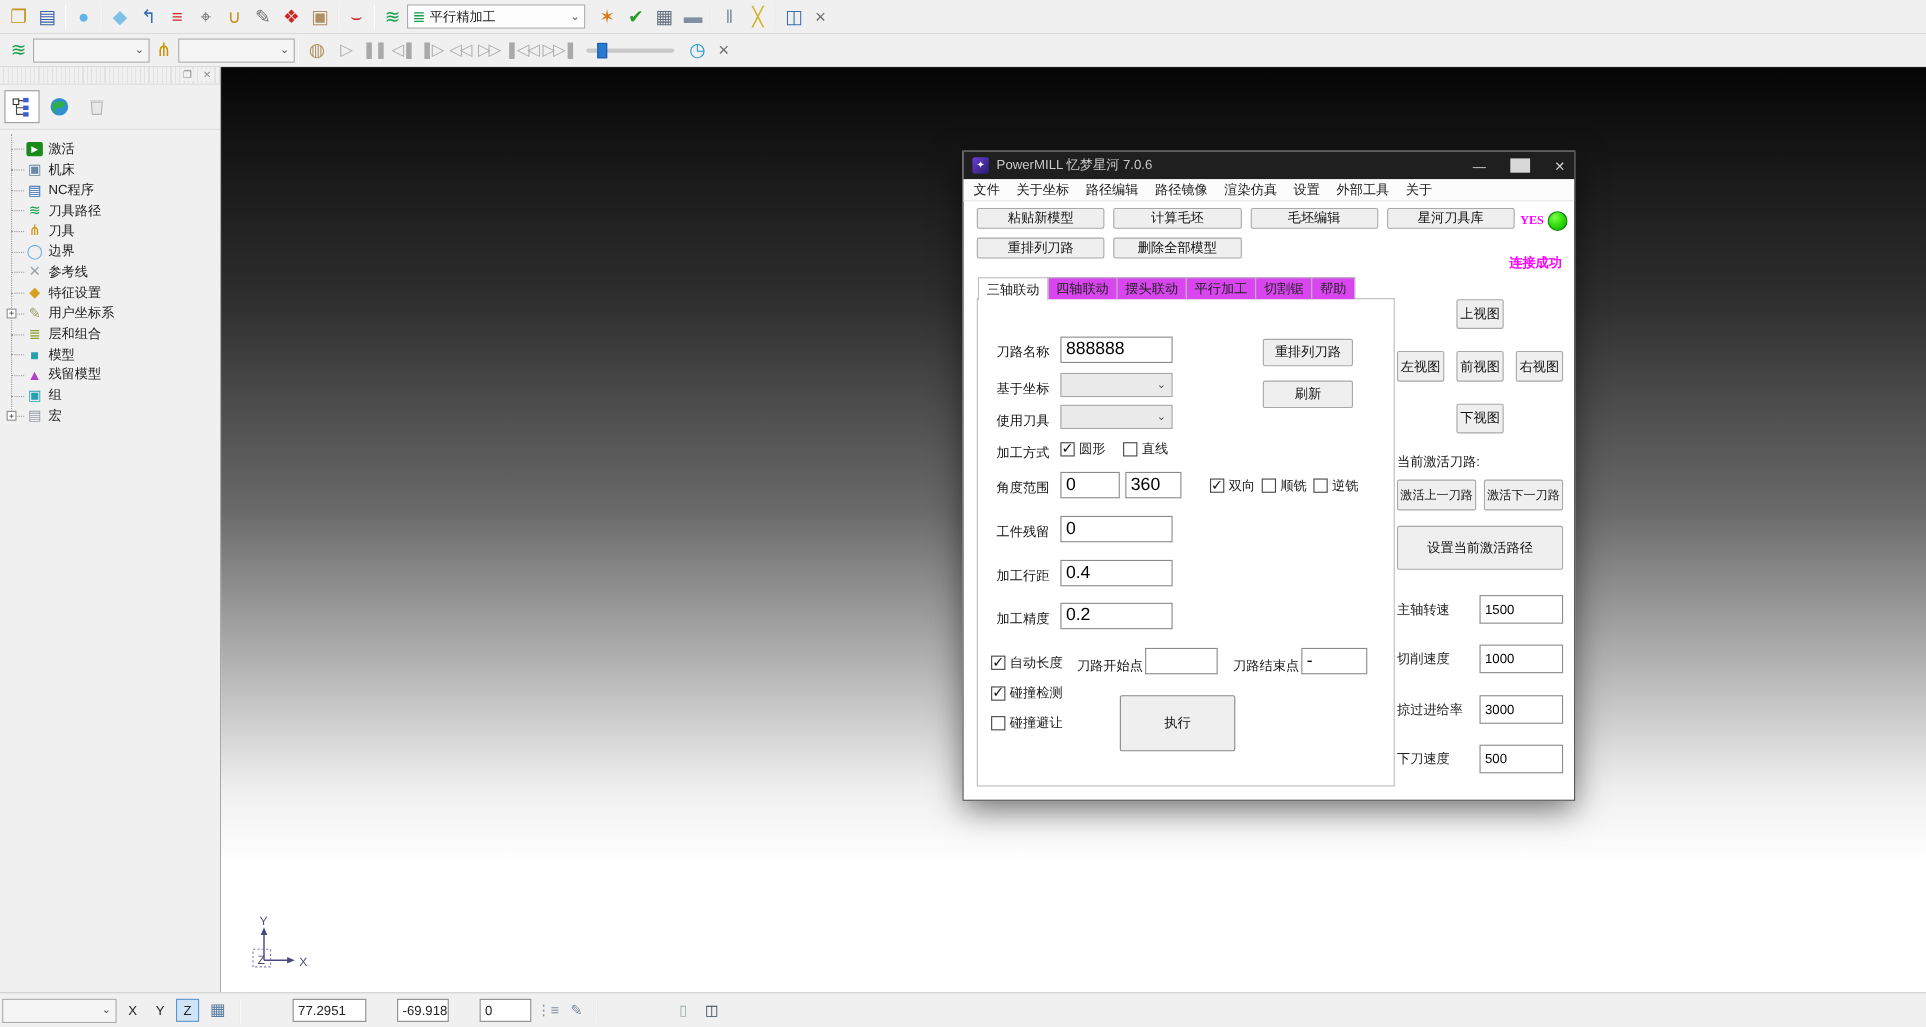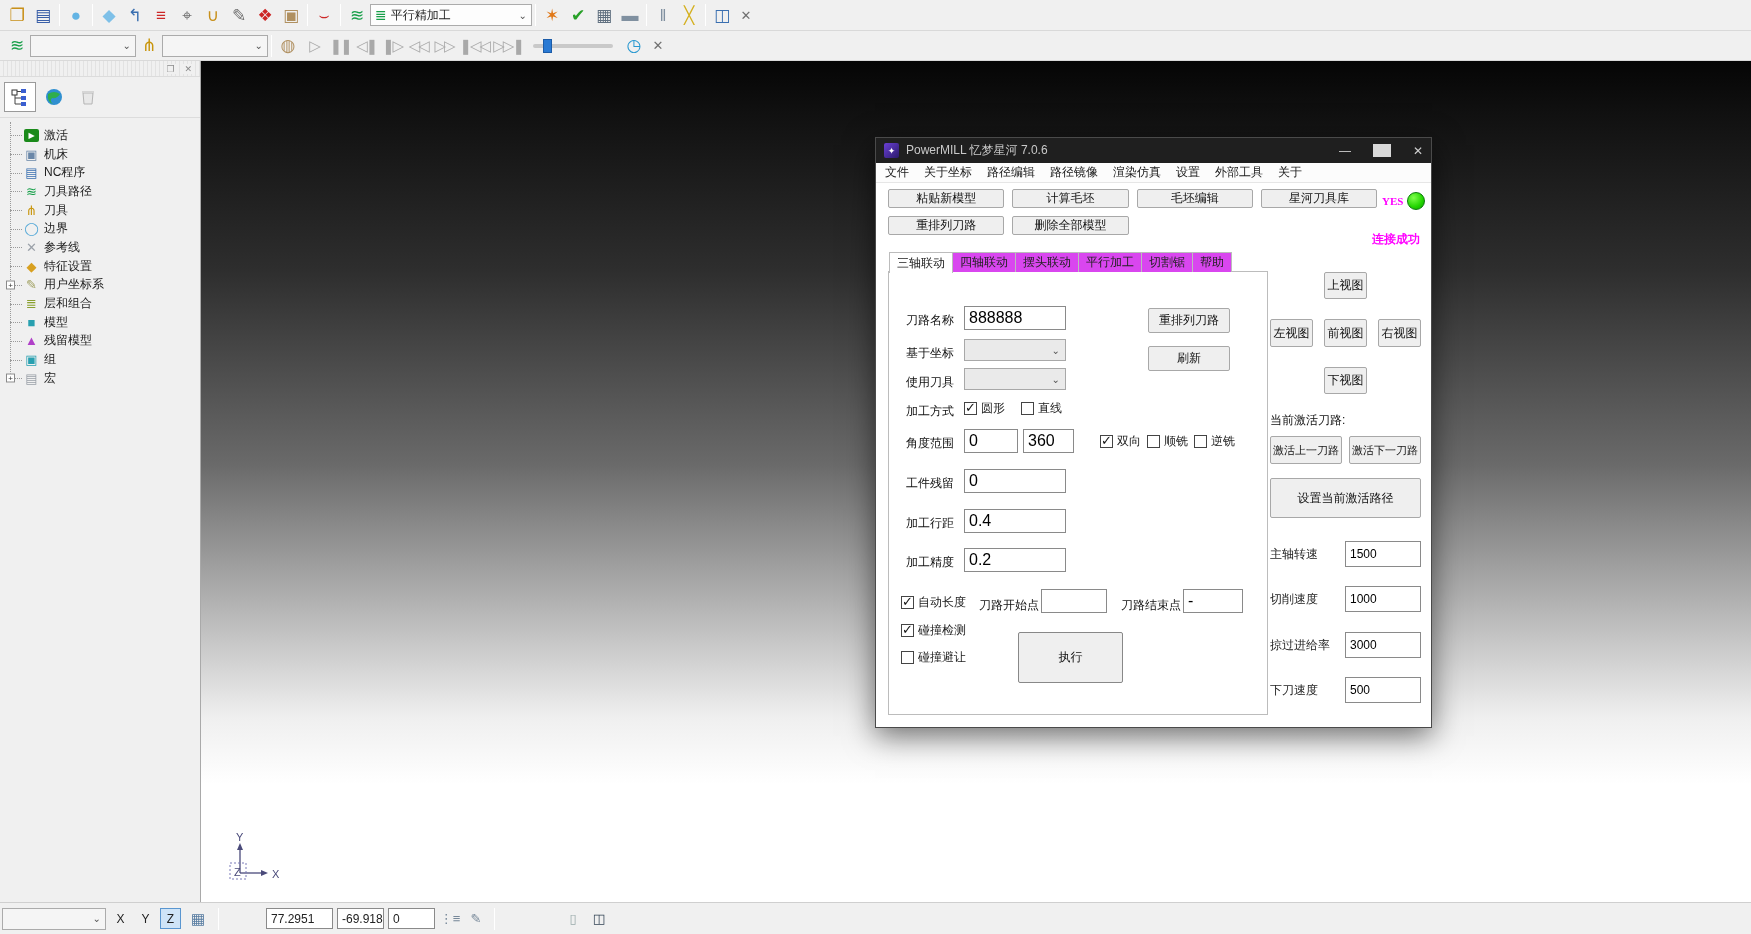--- a/index.html
+++ b/index.html
@@ -101,21 +101,21 @@
   #rightcol .speedrow input { width:76px; height:26px; border:1px solid #8a8a8a; padding:0 4px; font-size:12px; font-family:inherit; }
 
   
   #statusbar { position:absolute; left:0; top:902px; width:1751px; height:32px; background:#f0f0f0;
                border-top:1px solid #cfcfcf; display:flex; align-items:center; padding:0 2px; gap:4px; }
   #statusbar .combo { width:104px; }
   .xyz { width:21px; height:21px; display:flex; align-items:center; justify-content:center;
          border:1px solid transparent; font-size:12px; }
   .xyz.active { background:#cfe4f7; border:1px solid #5a96d0; }
   .coord { height:21px; border:1px solid #8a8a8a; background:#fff; padding:0 4px; font-size:12px;
-           display:flex; align-items:center; }
+           display:flex; align-items:center;margin-left:24px; }
 </style>
 </head>
 <body>
 
 <div id="toolbar1" class="tbar">
   <span class="tbtn c-gold">❐</span>
   <span class="tbtn c-blue">▤</span>
   <span class="tsep"></span>
   <span class="tbtn c-sky">●</span>
   <span class="tsep"></span>

